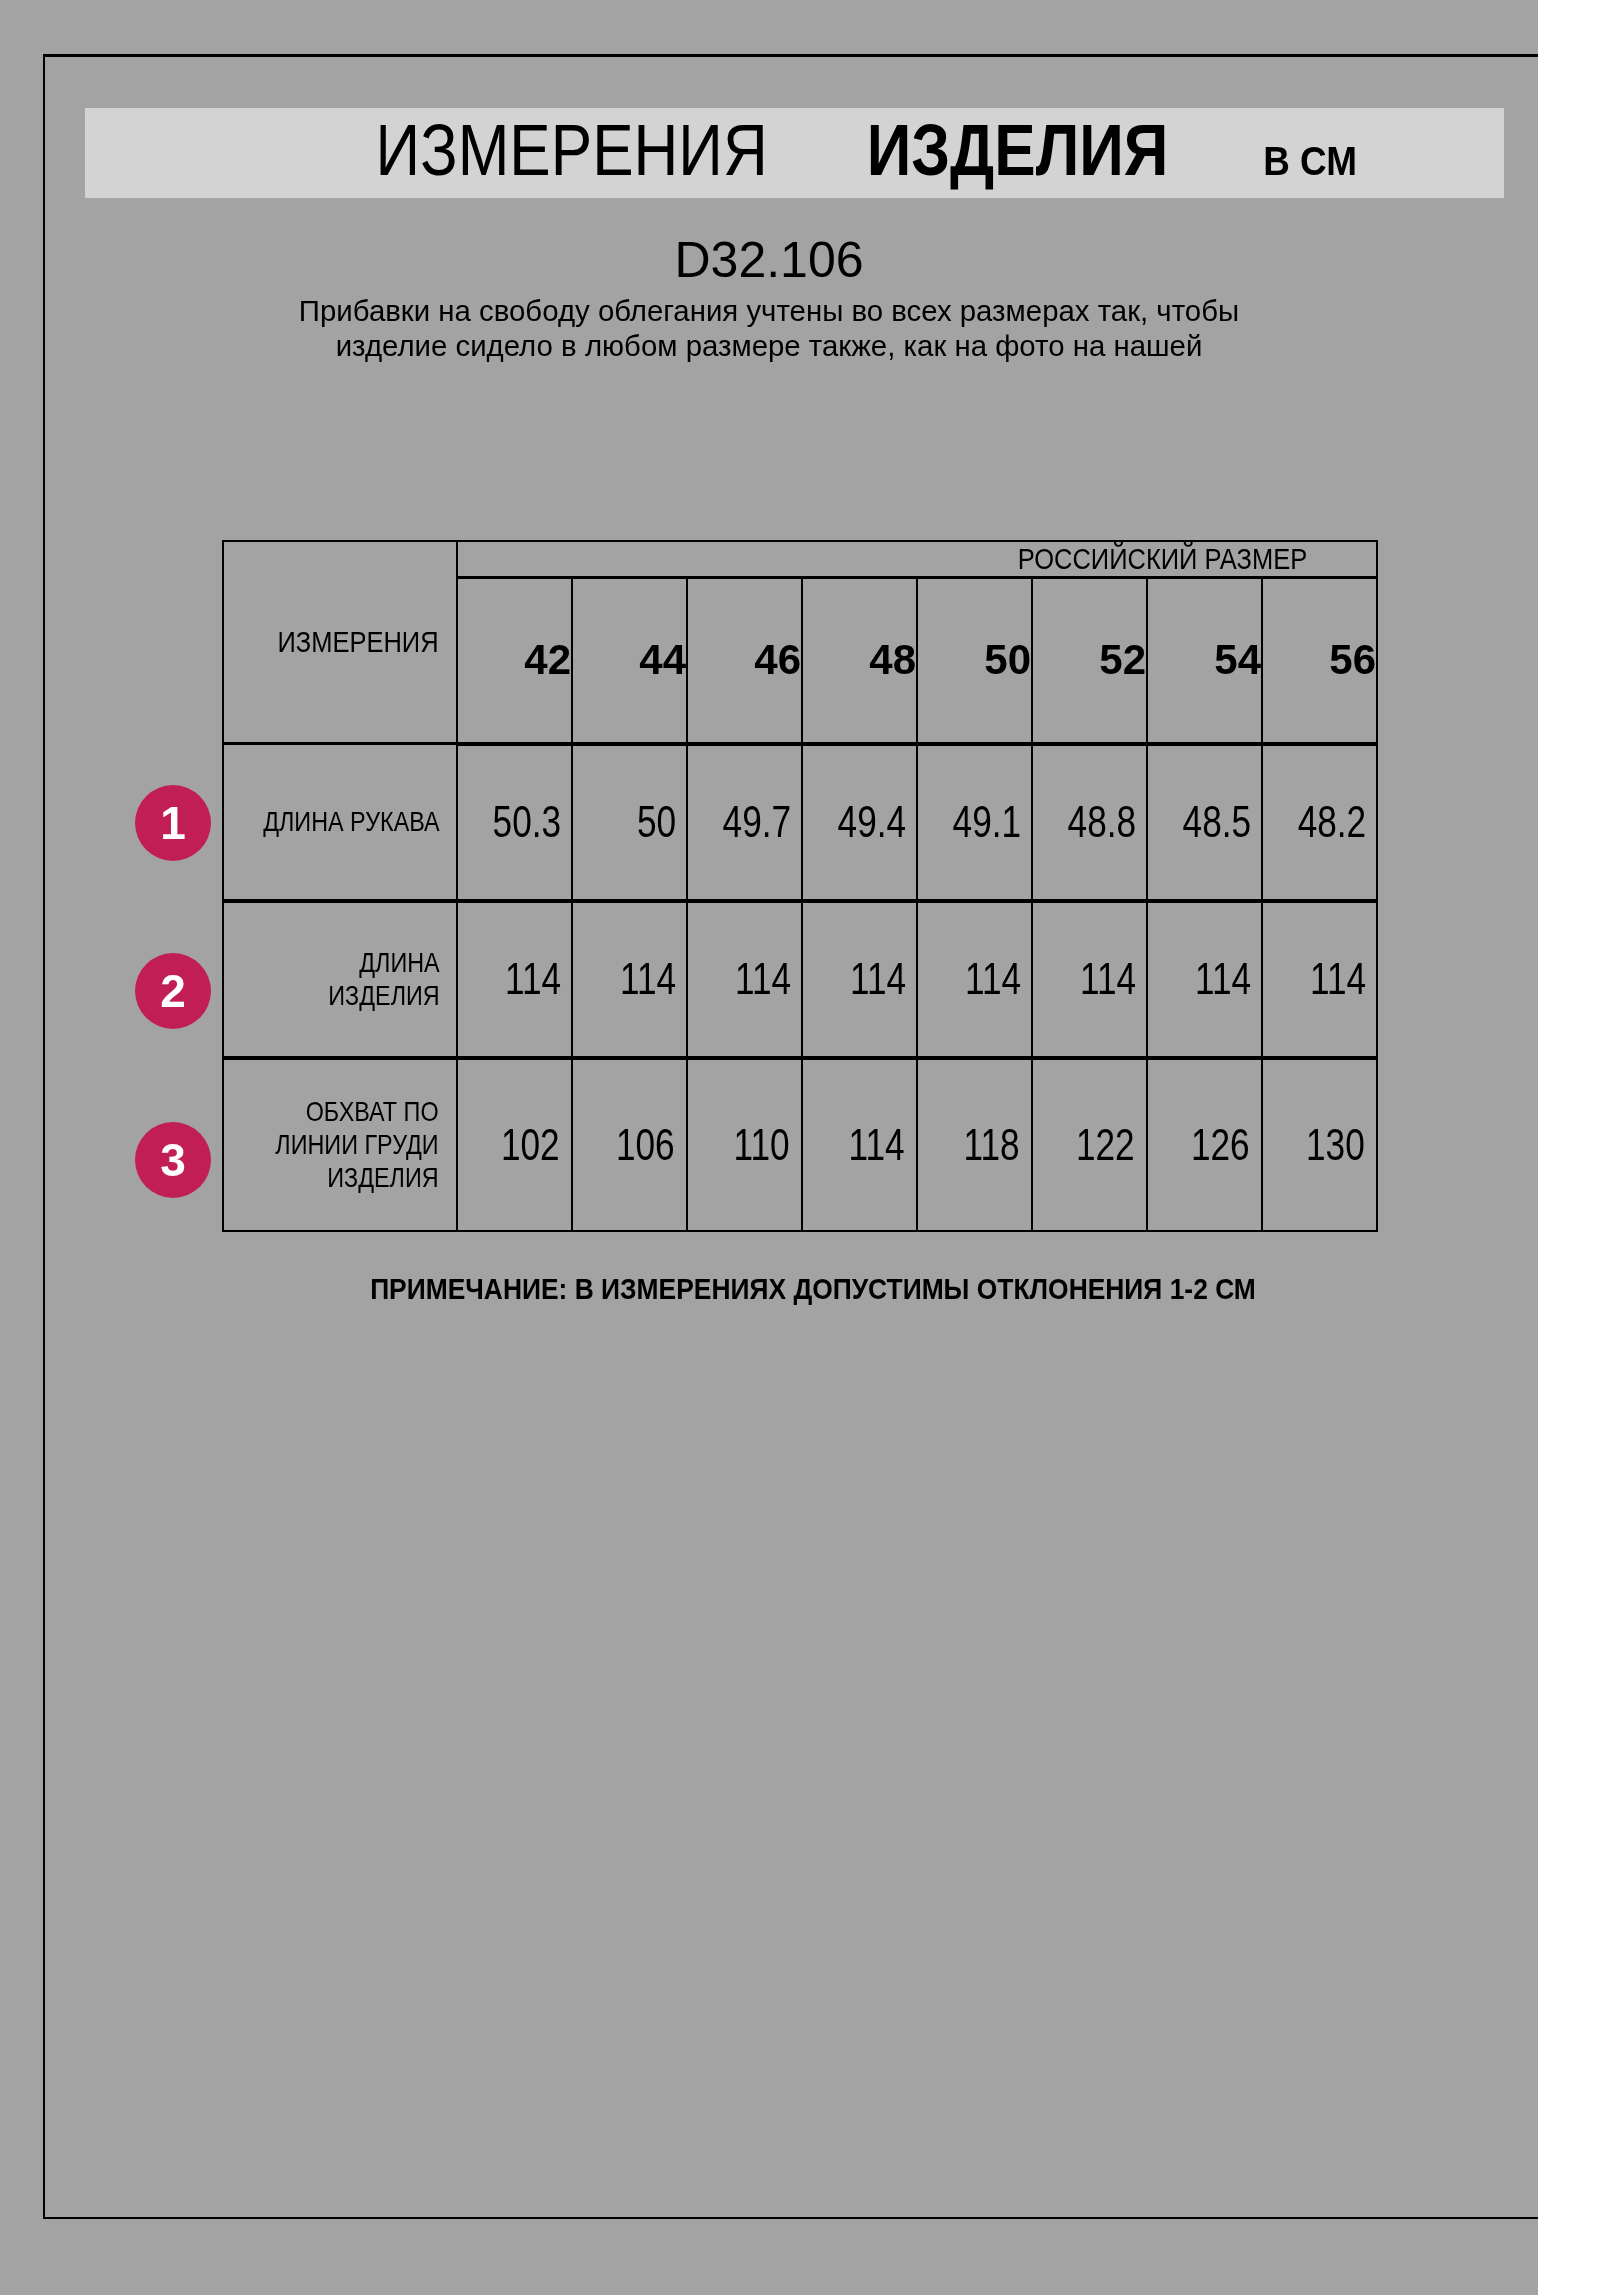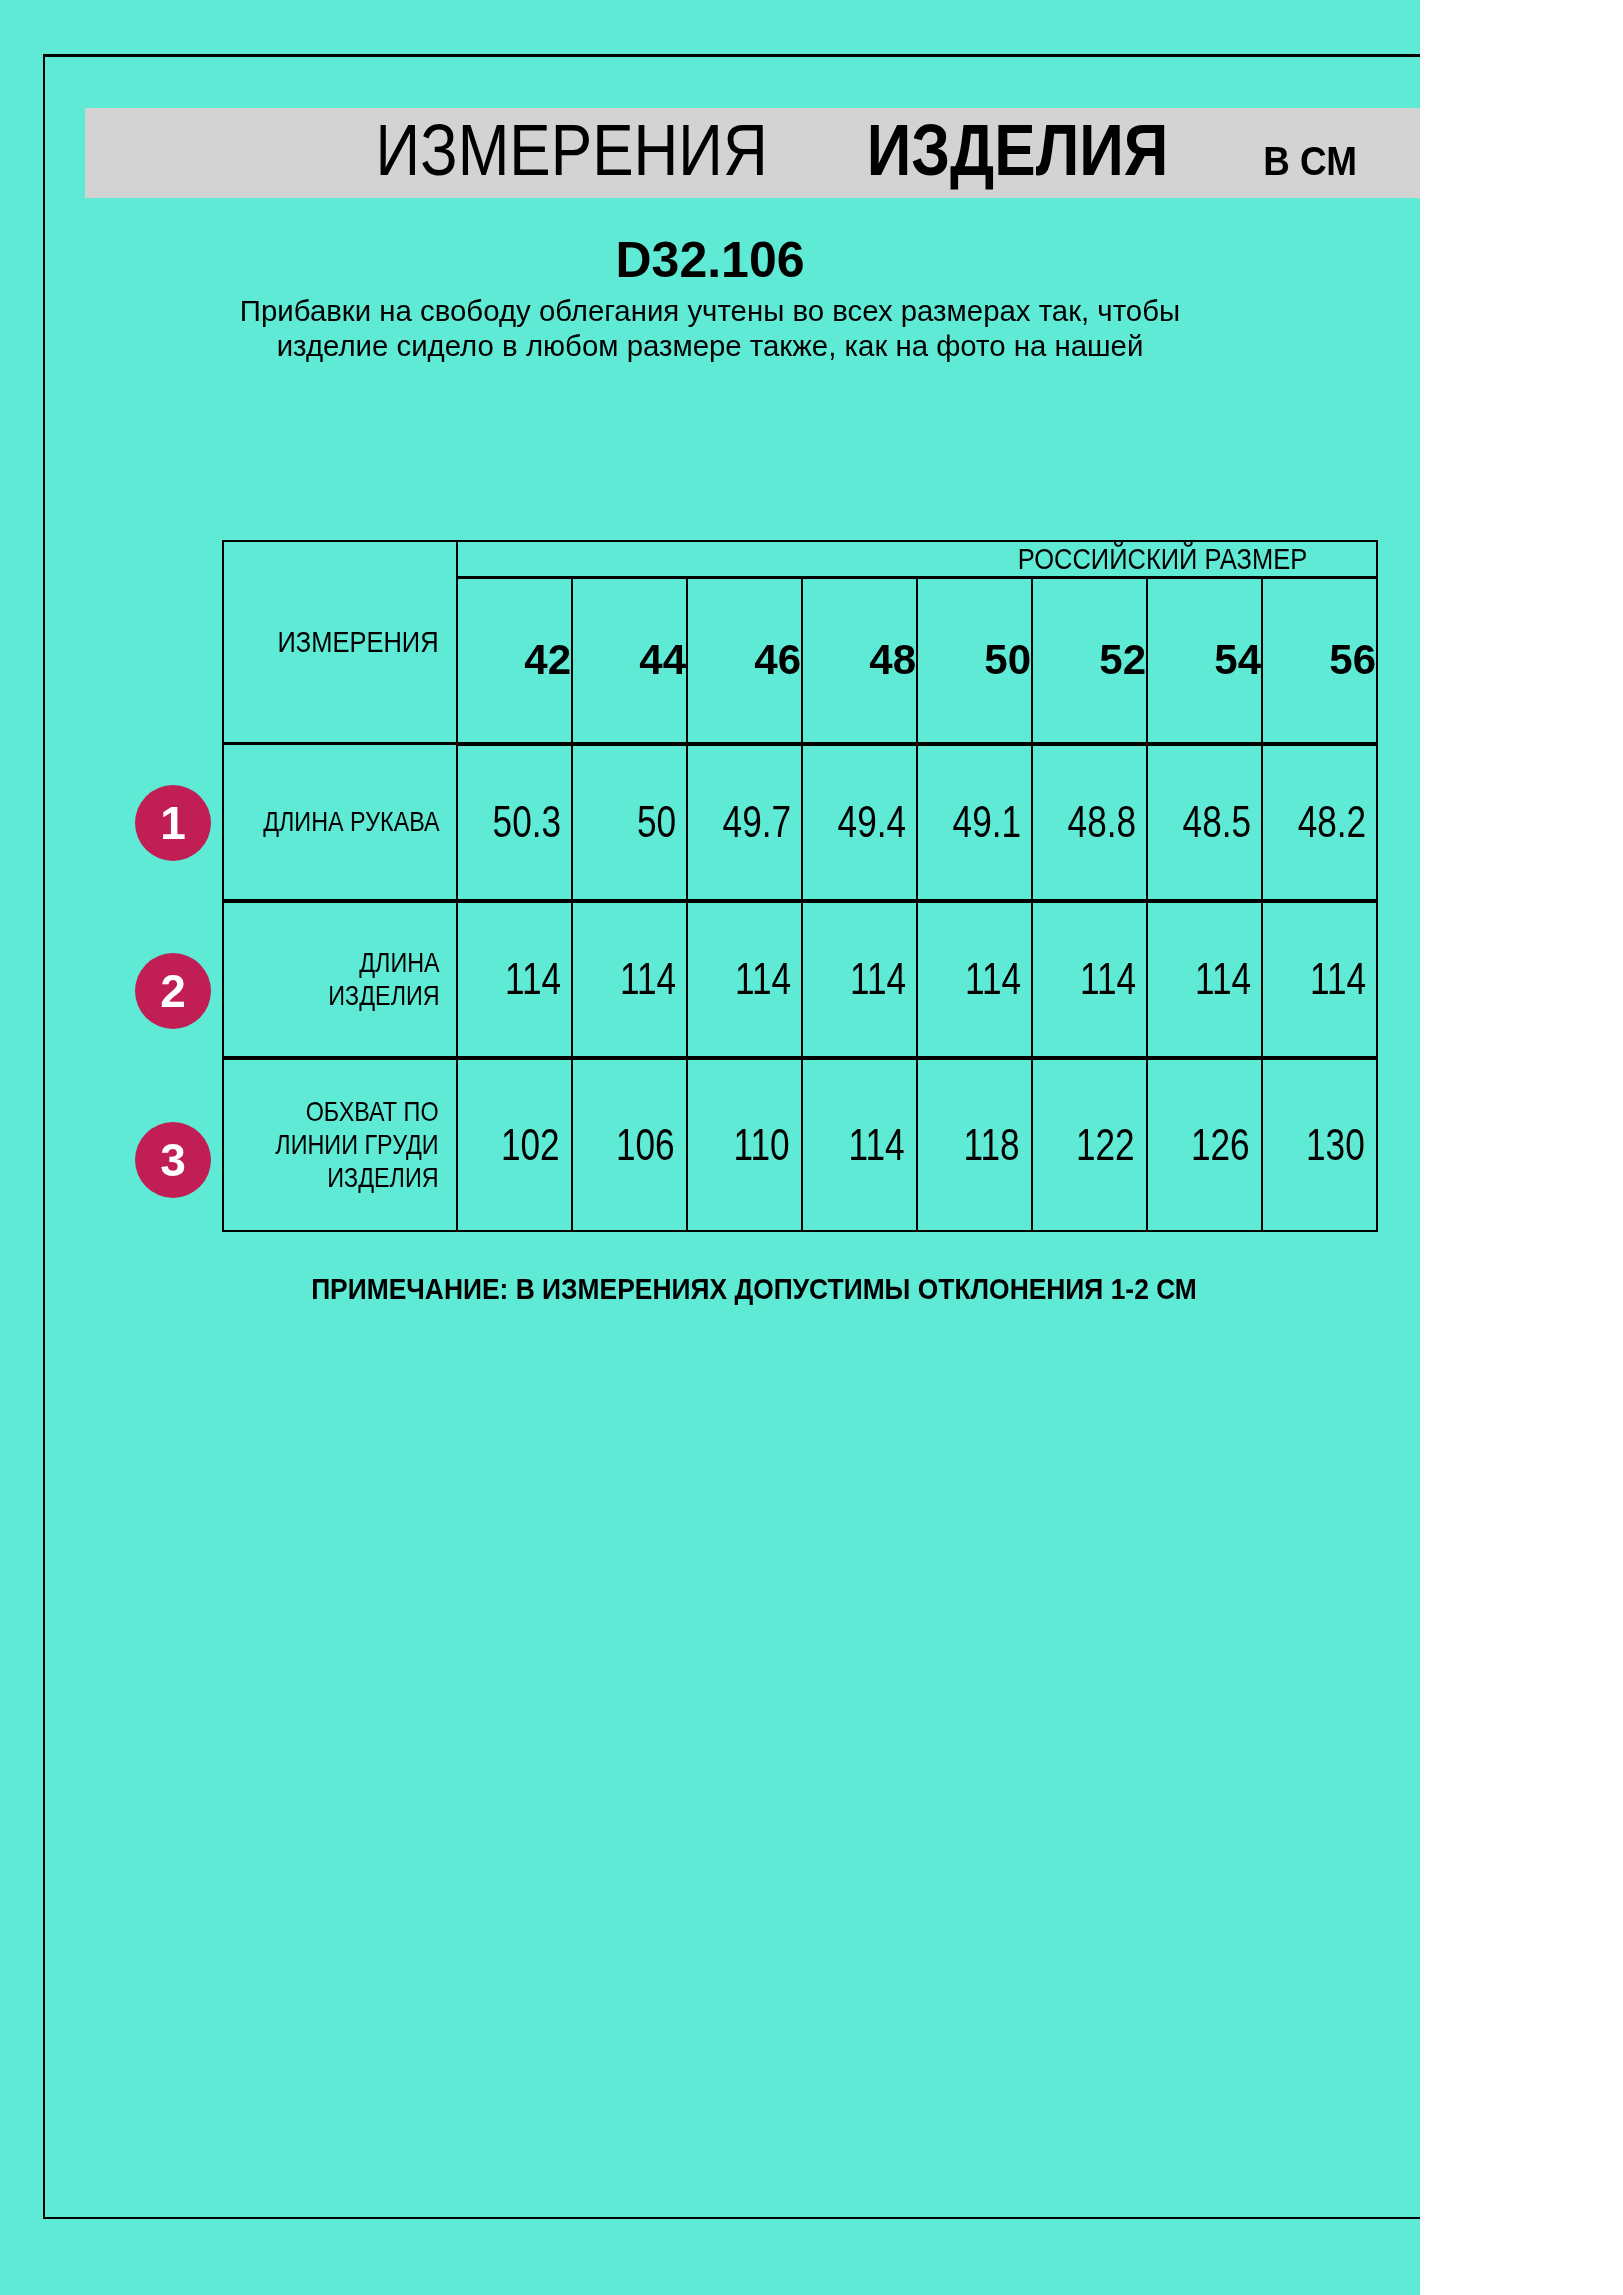--- a/index.html
+++ b/index.html
@@ -1,19 +1,19 @@
 <!DOCTYPE html>
 <html style="font-size:10.5px"><head>
 <meta charset="utf-8">
 <style>
   html,body{margin:0;padding:0;background:#fff;}
   .page{
     position:relative;
-    width:1420px;height:2295px;
-    background:#5eead4;
+    width:1538px;height:2295px;
+    background:#a3a3a3;
     font-family:"Liberation Sans","DejaVu Sans",sans-serif;
     color:#000;
     overflow:hidden;
   }
   .frame{
     position:absolute;left:43px;top:54px;
     width:1504px;height:2165px;
     border:2.6px solid #000;border-top-width:3.3px;
     box-sizing:border-box;
   }
@@ -23,21 +23,21 @@
     width:1419px;height:90px;
     display:flex;align-items:baseline;
     padding-left:256px;box-sizing:border-box;
   }
   .title-word1{font-size:73px;font-weight:400;transform:scaleX(0.85);display:inline-block;white-space:nowrap;}
   .title-word2{font-size:73px;font-weight:700;transform:scaleX(0.85);display:inline-block;margin-left:38px;white-space:nowrap;}
   .title-unit {font-size:41px; font-weight:700;transform:scaleX(0.90);display:inline-block;margin-left:63px;white-space:nowrap;}
   
   .code{
     position:absolute;left:0;top:233px;width:100%;
-    text-align:center;font-size:50px;font-weight:700;line-height:55px;
+    text-align:center;font-size:50px;font-weight:400;line-height:55px;
   }
   .para{
     position:absolute;left:0;top:293px;width:100%;
     text-align:center;font-size:29.4px;line-height:35px;font-weight:400;
   }
   
   table.grid{
     position:absolute;left:222px;top:540px;
     width:1152px;
     border-collapse:collapse;table-layout:fixed;

